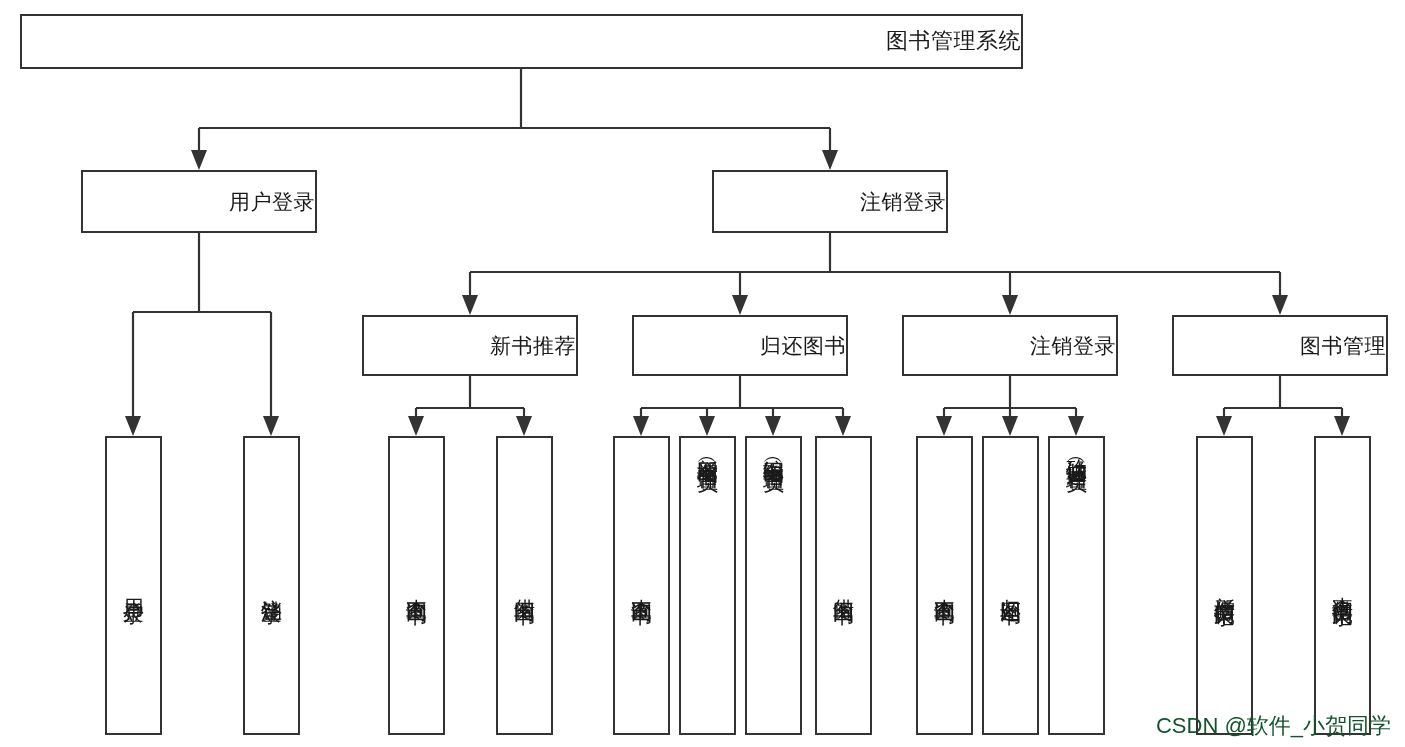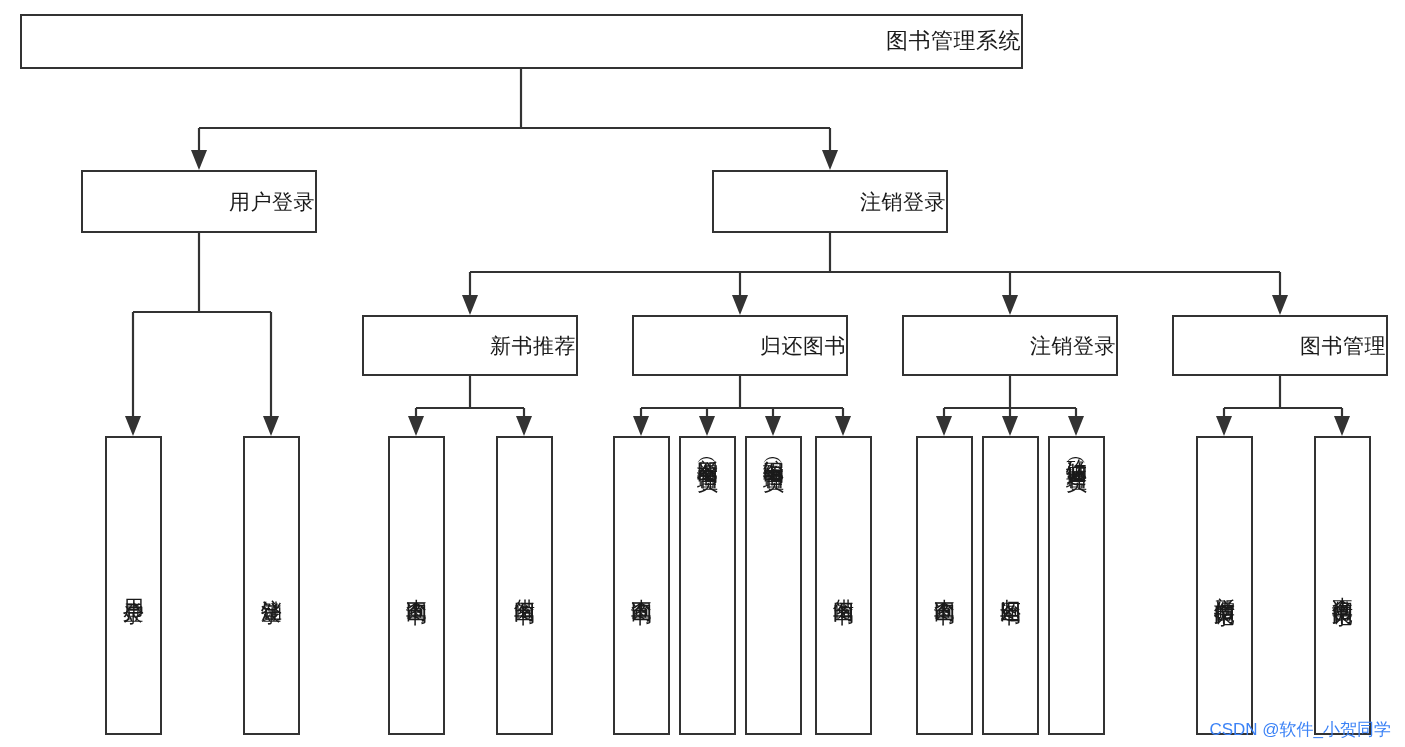--- a/index.html
+++ b/index.html
@@ -79,22 +79,22 @@
   }
   #wires polygon {
     fill: #333333;
   }
 
   
   #watermark {
     position: absolute;
     right: 14px;
     bottom: 6px;
-    font-size: 17px;
-    color: #3b82f6;
+    font-size: 22px;
+    color: #14532d;
     white-space: nowrap;
     user-select: none;
   }
 </style>
 </head>
 <body>
 
 <div id="canvas">
 
   <svg id="wires" viewBox="0 0 1405 747" xmlns="http://www.w3.org/2000/svg">

